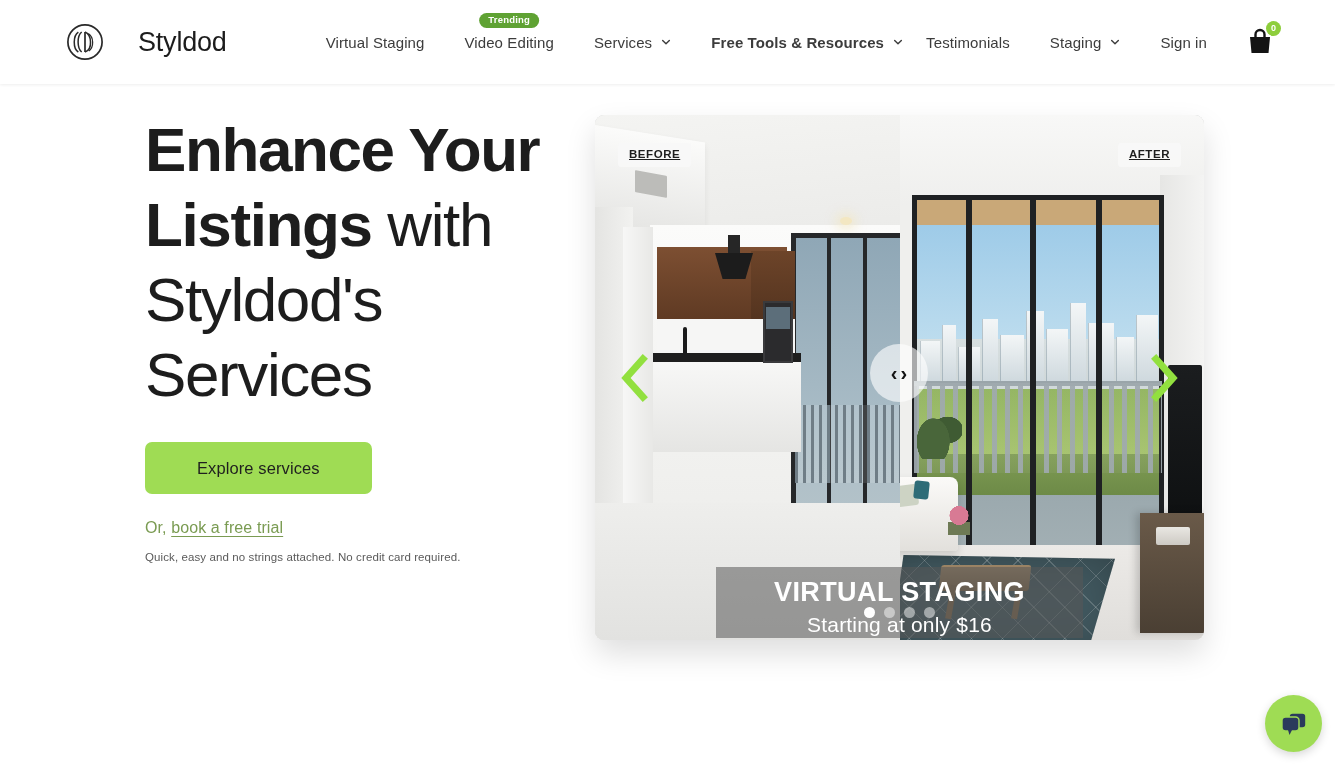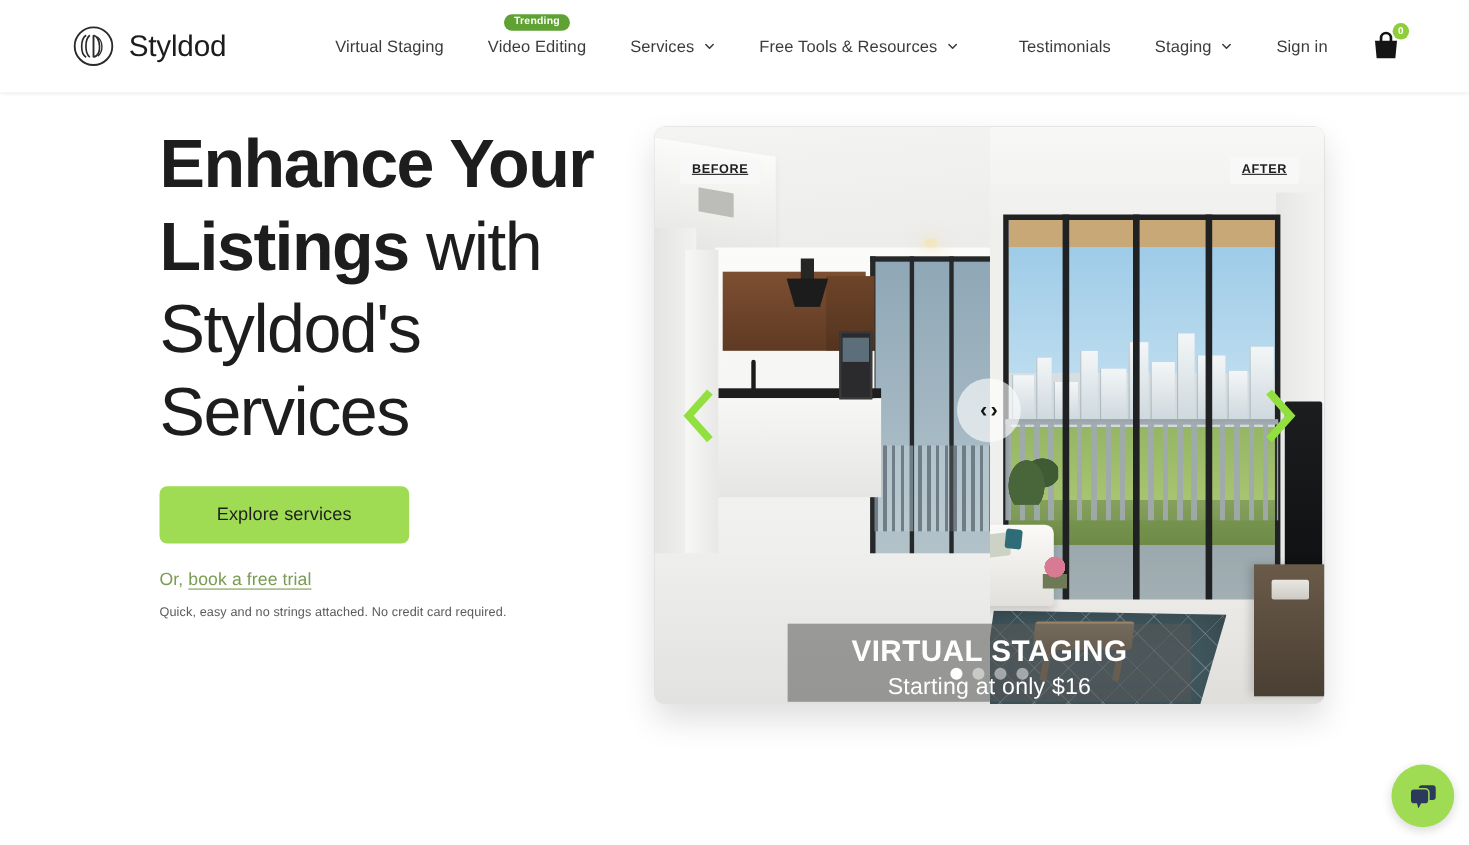--- a/index.html
+++ b/index.html
@@ -13,40 +13,40 @@
 
   
   #site-header {
     position: absolute; top: 0; left: 0;
     width: 1335px; height: 84px;
     background: #ffffff;
     display: flex; align-items: center;
     box-shadow: 0 1px 3px rgba(0,0,0,0.07);
     z-index: 40;
   }
-  #brand { display: flex; align-items: center; margin-left: 66px; }
+  #brand { display: flex; align-items: center; margin-left: 66px; gap: 21px; }
   #brand .logo-mark { width: 38px; height: 38px; display:block; }
   #brand .brand-name {
     font-size: 27px; color: #1c1c1c; margin-left: 13px;
     letter-spacing: -0.2px; font-weight: 400;
   }
 
   #main-nav {
     display: flex; align-items: center;
     margin-left: 99px; height: 84px;
   }
   .nav-item {
     position: relative;
     display: flex; align-items: center;
     font-size: 15px; color: #3c3c3c;
     padding: 0 0; margin-right: 40px;
     cursor: pointer; white-space: nowrap;
     letter-spacing: 0.1px;
   }
-  .nav-item:last-child { margin-right: 0; }
+  .nav-item:last-child { margin-right: 0; font-weight: bold; }
   .nav-item .caret {
     margin-left: 9px; display:inline-block;
     width: 10px; height: 10px;
   }
   .badge-trending {
     position: absolute;
     top: -21px; left: 50%; transform: translateX(-50%);
     background: #5fa233; color: #ffffff;
     font-size: 9.5px; font-weight: 700;
     padding: 2.5px 9px 3px; border-radius: 9px;

